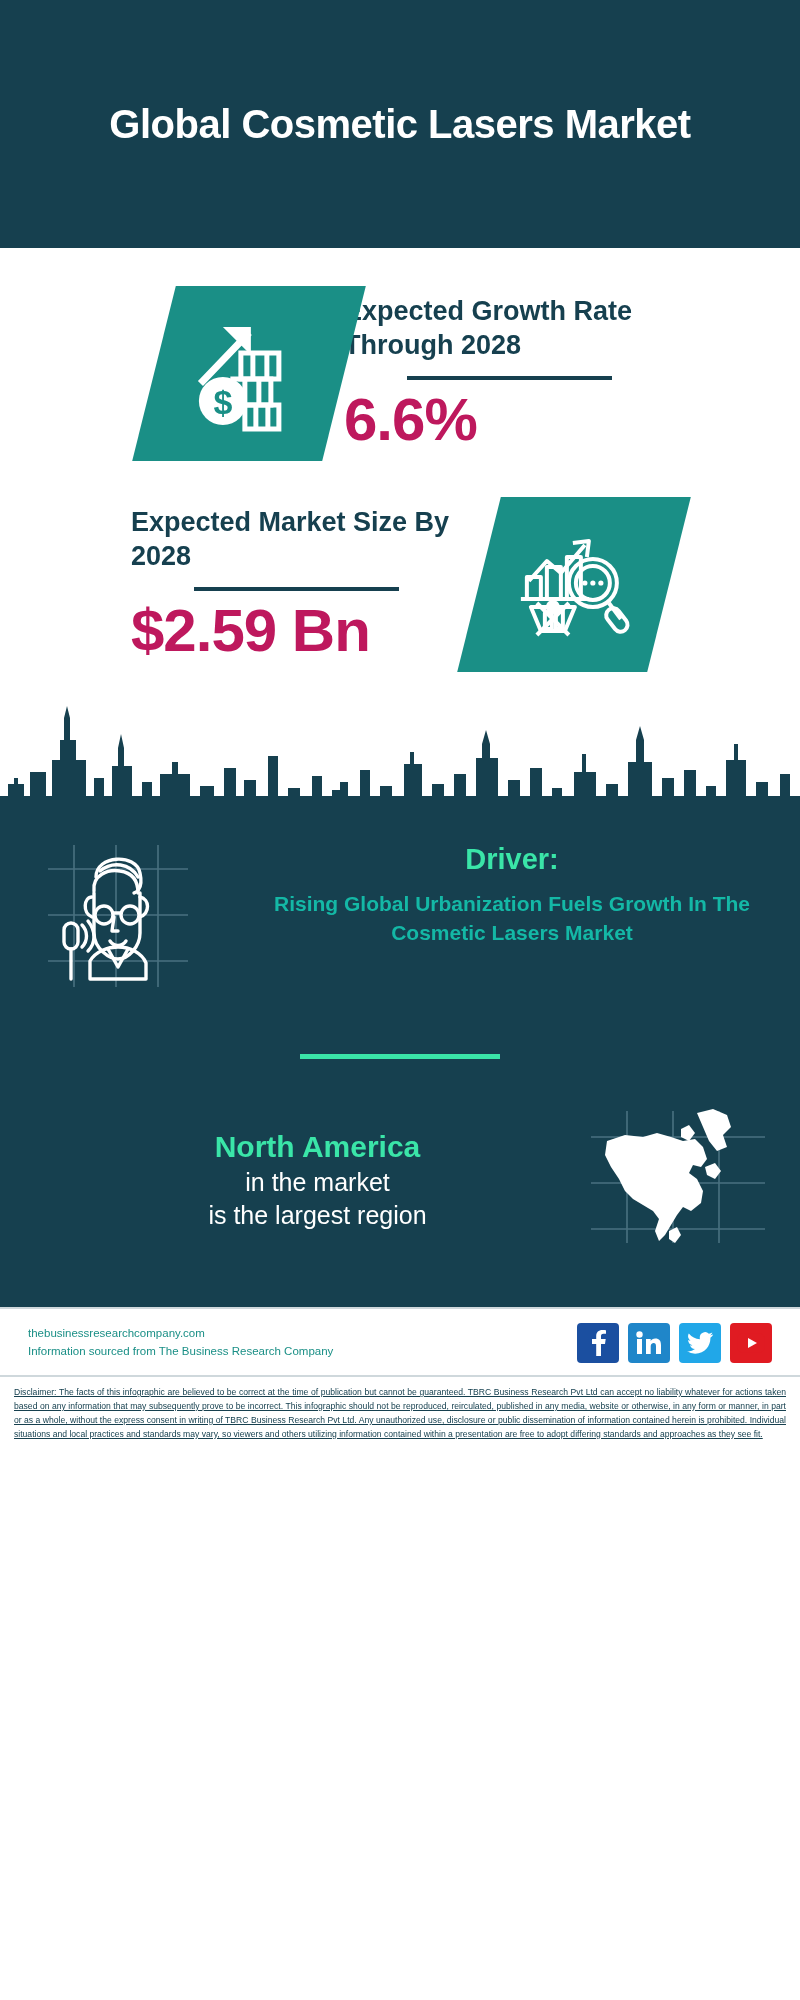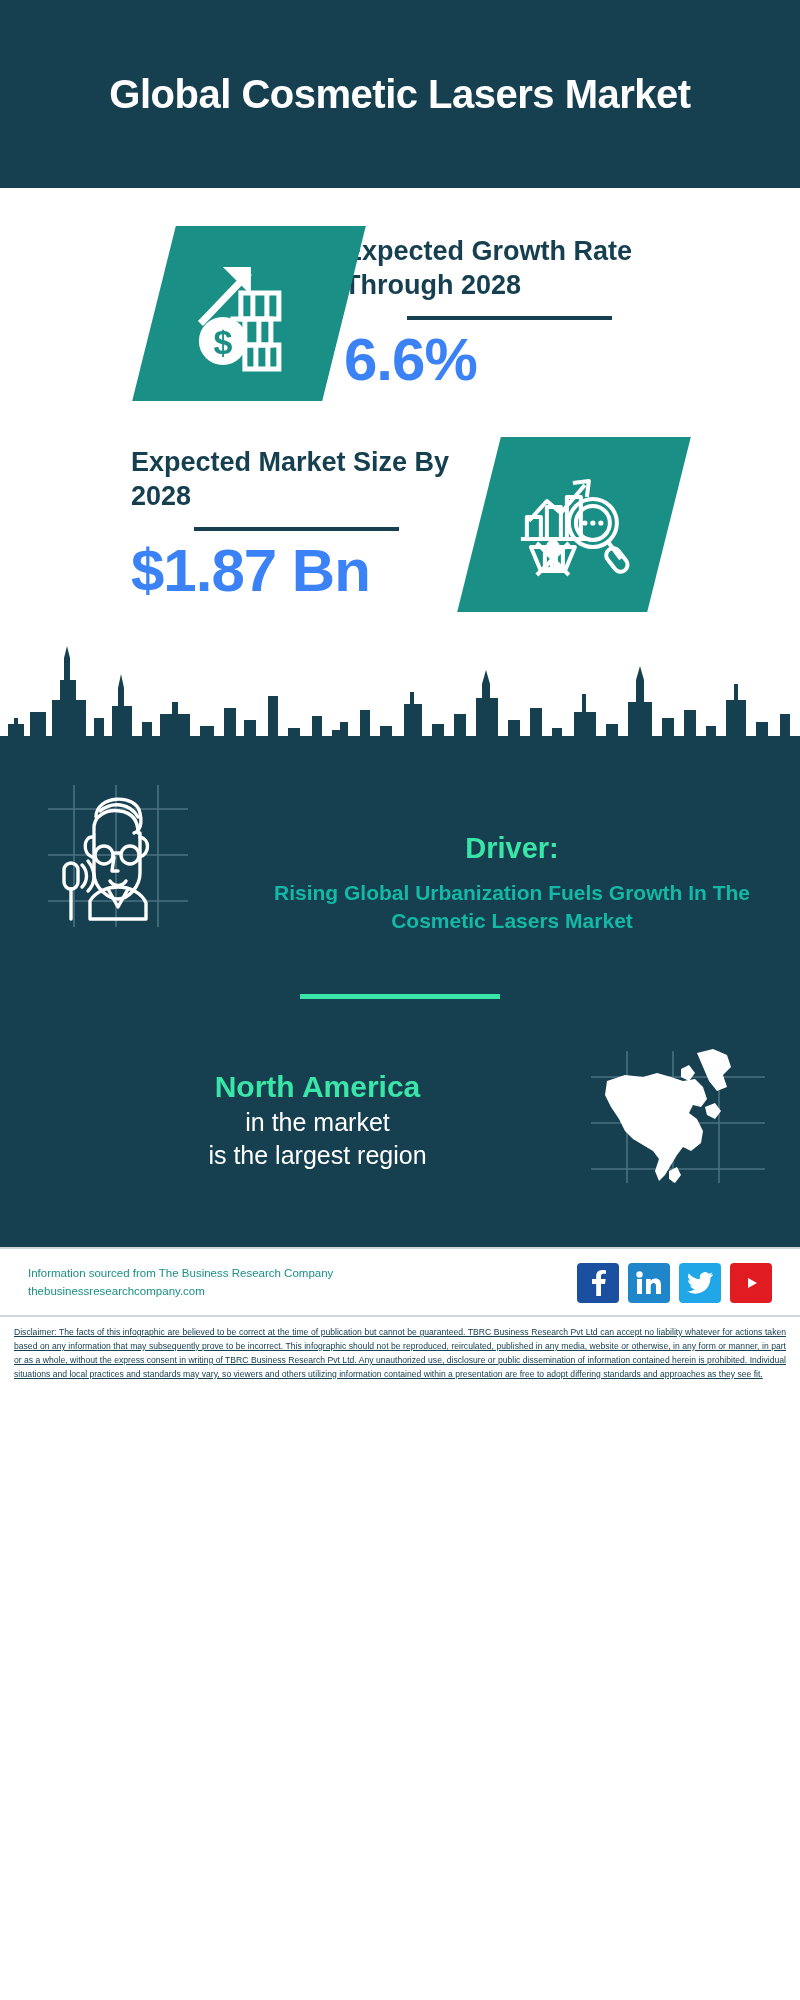--- a/index.html
+++ b/index.html
@@ -7,21 +7,21 @@
   body {
     font-family:"Liberation Sans", sans-serif;
     background:#ffffff;
     color:#16404f;
     overflow:hidden;
   }
   .page { position:relative; width:800px; height:2000px; background:#fff; }
 
   
   .header {
-    height:188px; background:#16404f;
+    height:248px; background:#16404f;
     display:flex; align-items:center; justify-content:center;
     text-align:right; padding:0 60px;
   }
   .header h1 {
     color:#ffffff; font-size:40px; font-weight:bold;
     line-height:1.22; letter-spacing:-0.5px;
   }
 
   
   .stats { background:#fff; padding-top:38px; }
@@ -37,35 +37,35 @@
   .badge > svg { transform:skewX(14deg); }
   .stat-text { text-align:left; width:330px; }
   .stat-text h2 {
     font-size:27px; font-weight:bold; color:#16404f; line-height:1.26;
   }
   .rule {
     width:205px; height:4px; background:#16404f;
     margin:14px auto 6px auto;
   }
   .stat-value {
-    font-size:60px; font-weight:bold; color:#3b82f6;
+    font-size:60px; font-weight:bold; color:#be185d;
     line-height:1.12; letter-spacing:-1px;
   }
   .row2 { margin-top:36px; }
   .row2 .stat-text { margin-right:18px; }
 
   
   .skyline-wrap { position:relative; margin-top:28px; line-height:0; }
   .skyline-wrap svg { display:block; width:800px; height:115px; }
 
   
   .dark { background:#16404f; padding:10px 0 0 0; }
 
   .driver-sec {
-    display:flex; align-items:flex-end; padding:12px 22px 0 38px;gap:48px;
+    display:flex; align-items:flex-start; padding:12px 22px 0 38px;gap:48px;
   }
   .driver-ico { flex:0 0 auto; width:160px; }
   .driver-body { flex:1; text-align:center; padding:6px 6px 0 6px; }
   .driver-title {
     color:#3ae5a8; font-size:29px; font-weight:bold; margin-bottom:14px;
   }
   .driver-text {
     color:#14b8a6; font-size:21px; font-weight:bold; line-height:1.36;
   }
 
@@ -154,21 +154,21 @@
         <h2>Expected Growth Rate Through 2028</h2>
         <div class="rule"></div>
         <div class="stat-value">6.6%</div>
       </div>
     </div>
 
     <div class="stat-row row2">
       <div class="stat-text">
         <h2>Expected Market Size By 2028</h2>
         <div class="rule"></div>
-        <div class="stat-value">$1.87 Bn</div>
+        <div class="stat-value">$2.59 Bn</div>
       </div>
       <div class="badge">
         <svg width="118" height="116" viewBox="0 0 118 116">
           <g fill="none" stroke="#ffffff" stroke-width="4" stroke-linejoin="round">
             <polyline points="14,54 32,34 46,46 70,18"></polyline>
             <polyline points="58,16 74,14 72,30"></polyline>
             <rect x="12" y="50" width="14" height="22"></rect>
             <rect x="32" y="40" width="14" height="32"></rect>
             <rect x="52" y="30" width="14" height="42"></rect>
             <line x1="6" y1="72" x2="74" y2="72"></line>
@@ -283,22 +283,22 @@
           </g>
         </svg>
       </div>
     </div>
 
     <div class="dark-pad"></div>
   </div>
 
   <div class="footer">
     <div class="src-text">
+      <div>thebusinessresearchcompany.com</div>
       <div>Information sourced from The Business Research Company</div>
-      <div>thebusinessresearchcompany.com</div>
     </div>
     <div class="socials">
       <div class="sq fb">
         <svg width="17" height="26" viewBox="0 0 17 26">
             <path fill="#ffffff" d="M11 26V14h4l.7-5H11V6.2c0-1.4.4-2.4 2.5-2.4H16V.2C15.5.1 14 0 12.3 0 8.7 0 6.2 2.2 6.2 6.2V9H2v5h4.2v12z"></path>
           </svg>
       </div>
       <div class="sq li">
         <svg width="26" height="24" viewBox="0 0 26 24">
           <rect x="1" y="8" width="5" height="15" fill="#ffffff"></rect>

